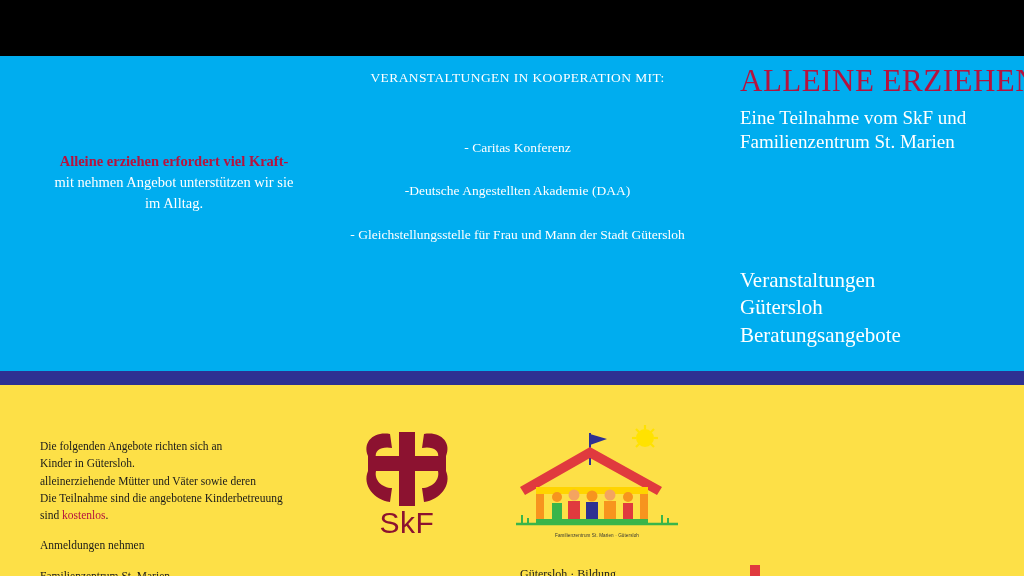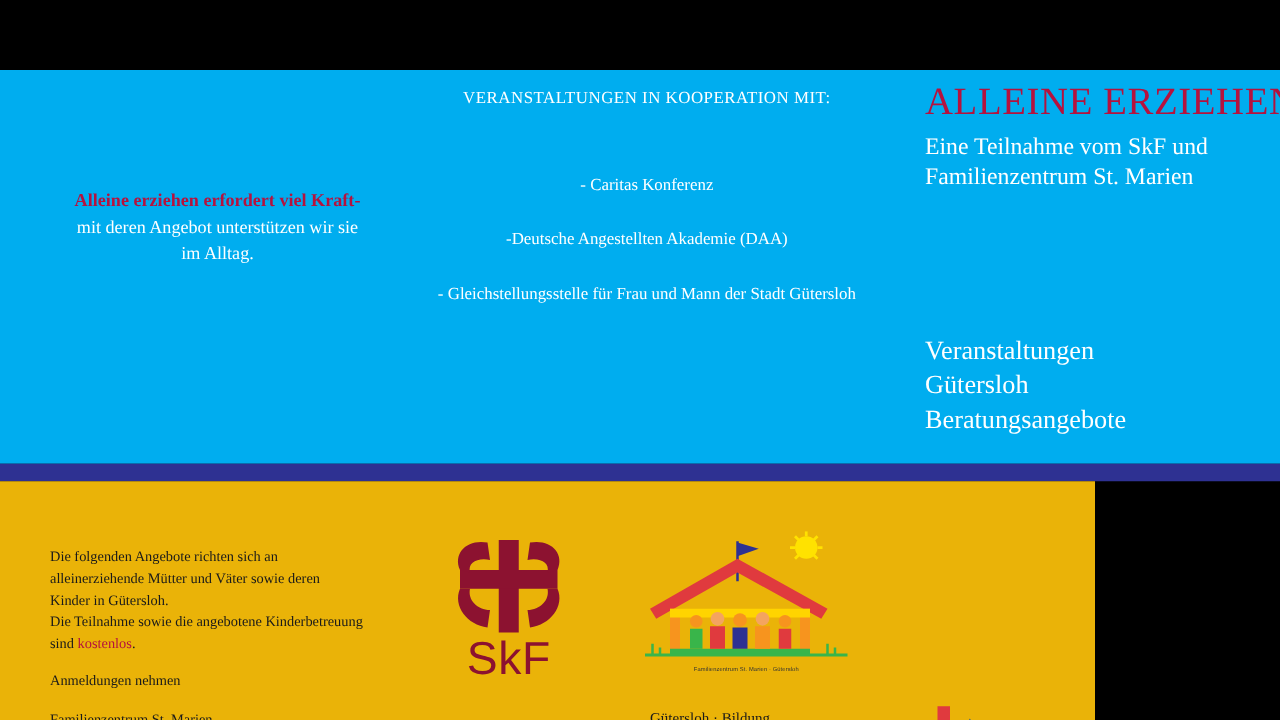--- a/index.html
+++ b/index.html
@@ -104,23 +104,23 @@
     width: 1024px;
     height: 14px;
     background: #2E3192;
   }
 
   
   .white-panel {
     position: absolute;
     left: 0;
     top: 385px;
-    width: 876px;
+    width: 1024px;
     height: 191px;
-    background: #eab308;
+    background: #fde047;
   }
 
   .bottom-text {
     position: absolute;
     left: 40px;
     top: 53px;
     width: 300px;
     font-size: 11.5px;
     line-height: 1.5;
     color: #1a1a1a;
@@ -146,21 +146,21 @@
     top: 0;
     width: 94px;
     height: 78px;
   }
   .skf-word {
     position: absolute;
     left: 0;
     top: 76px;
     width: 110px;
     text-align: center;
-    font-size: 37px;
+    font-size: 30px;
     color: #8C1230;
     font-family: "Liberation Sans", sans-serif;
     letter-spacing: 0.5px;
   }
 
   
   .fz-logo {
     position: absolute;
     left: 512px;
     top: 40px;
@@ -216,21 +216,21 @@
 </style>
 </head>
 <body>
 
 <div class="page">
 
   <div class="cyan-panel">
 
     <div class="left-col">
       <div class="accent">Alleine erziehen erfordert viel Kraft-</div>
-      <div>mit deren Angebot unterstützen wir sie</div>
+      <div>mit nehmen Angebot unterstützen wir sie</div>
       <div>im Alltag.</div>
     </div>
 
     <div class="mid-col">
       <div class="coop-head">VERANSTALTUNGEN IN KOOPERATION MIT:</div>
       <div class="coop-item">- Caritas Konferenz</div>
       <div class="coop-item">-Deutsche Angestellten Akademie (DAA)</div>
       <div class="coop-item last">- Gleichstellungsstelle für Frau und Mann der Stadt Gütersloh</div>
     </div>
 
@@ -247,23 +247,23 @@
       </div>
     </div>
   </div>
 
   <div class="blue-bar"></div>
 
   <div class="white-panel">
 
     <div class="bottom-text">
       <div>Die folgenden Angebote richten sich an</div>
+      <div>Kinder in Gütersloh.</div>
       <div>alleinerziehende Mütter und Väter sowie deren</div>
-      <div>Kinder in Gütersloh.</div>
-      <div>Die Teilnahme sowie die angebotene Kinderbetreuung</div>
+      <div>Die Teilnahme sind die angebotene Kinderbetreuung</div>
       <div><span>sind </span><span class="accent">kostenlos</span><span>.</span></div>
       <div class="gap"></div>
       <div>Anmeldungen nehmen</div>
       <div class="gap"></div>
       <div>Familienzentrum St. Marien</div>
 
     </div>
 
     <div class="skf-logo">
       <svg class="skf-mark" viewBox="0 0 94 78">

